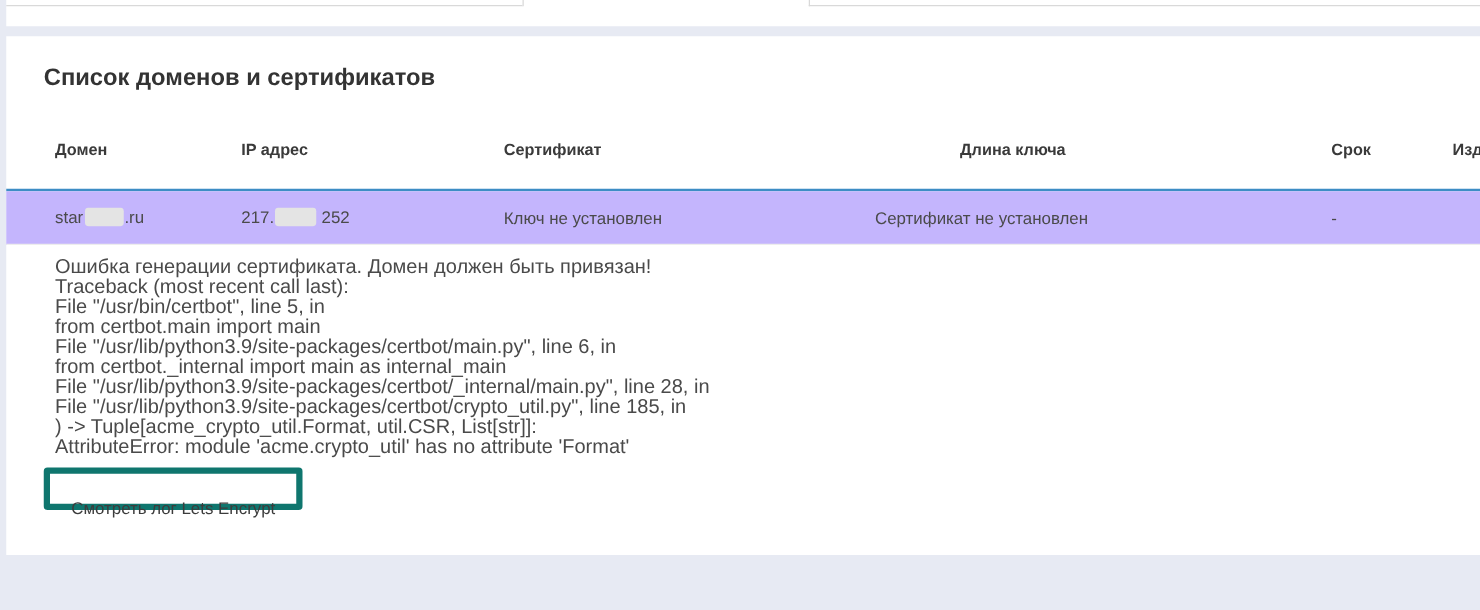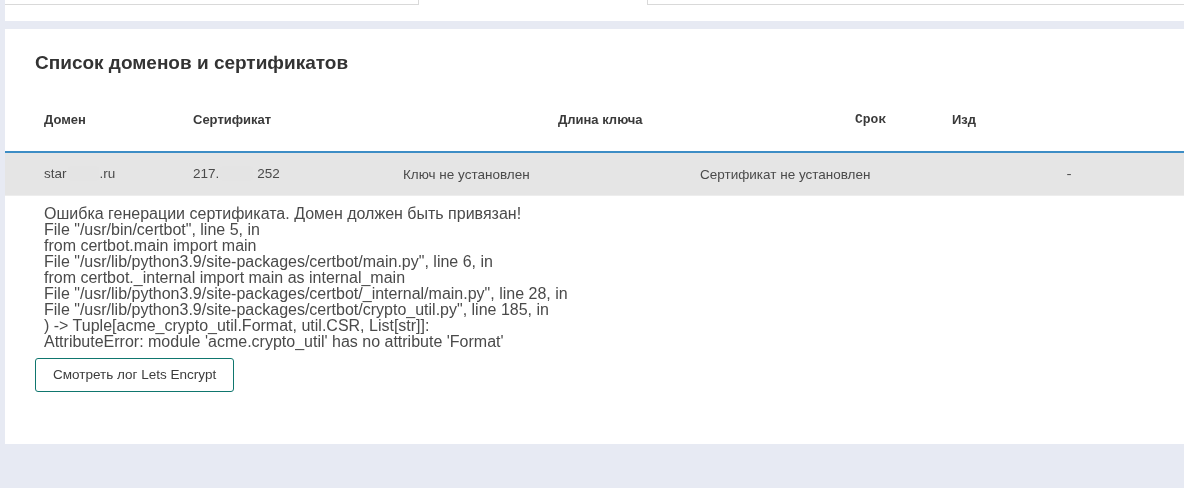--- a/index.html
+++ b/index.html
@@ -51,26 +51,26 @@
   }
   .thead-row .cell {
     font-size: 13px; font-weight: bold; color: #3a3a3a;
     white-space: nowrap; overflow: hidden;
   }
   .cell { padding-left: 9px; flex-shrink: 0; }
   .c1 { width: 149px; margin-left: 30px; }
   .c2 { width: 210px; }
   .c3 { width: 365px; }
   .c4 { width: 297px; }
-  .c5 { width: 97px; font-family: Liberation Mono, monospace; }
+  .c5 { width: 97px; }
   .c6 { flex: 1 1 auto; width: auto; }
   .tbody-row {
     display: flex; align-items: center;
     height: 43px;
-    background: #e5e5e5;
+    background: #c4b5fd;
     border-bottom: 1px solid #ededed;
     font-size: 13.5px; color: #4a4a4a;
   }
   .tbody-row .cell { white-space: nowrap; overflow: hidden; }
   .redacted {
     display: inline-block; vertical-align: middle;
     width: 31px; height: 15px; margin: 0 1px 2px 1px;
     background: #e4e4e4; border-radius: 3px;
   }
   .redacted.ip { width: 33px; margin-right: 4px; }
@@ -79,23 +79,23 @@
   .error-log {
     margin: 10px 0 0 39px;
     font-size: 16px; line-height: 16px; color: #4a4a4a;
   }
 
   
   .log-button {
     display: inline-block;
     margin: 8px 0 0 30px;
     height: 34px; line-height: 32px;
-    padding: 0 17px;
+    padding: 12px 17px;
     background: #ffffff;
-    border: 1px solid #0f766e; border-radius: 3px;
+    border: 5px solid #0f766e; border-radius: 3px;
     font-family: "Liberation Sans", "DejaVu Sans", sans-serif;
     font-size: 13.5px; color: #3c3c3c;
     cursor: pointer;
   }
 </style>
 </head>
 <body>
 
 <div class="tab-strip">
   <div class="tab-underline left"></div>
@@ -107,38 +107,40 @@
   <div class="tab-hit right-region"></div>
 </div>
 
 <div class="main-panel">
 
   <h1 class="page-title">Список доменов и сертификатов</h1>
 
   <div class="domains-table">
     <div class="thead-row">
       <div class="cell c1">Домен</div>
+      <div class="cell c2">IP адрес</div>
       <div class="cell c3">Сертификат</div>
       <div class="cell c4">Длина ключа</div>
       <div class="cell c5">Срок</div>
       <div class="cell c6">Изд</div>
     </div>
 
     <div class="tbody-row">
       <div class="cell c1"><span>star</span><span class="redacted"></span><span>.ru</span></div>
       <div class="cell c2"><span>217.</span><span class="redacted ip"></span><span>252</span></div>
       <div class="cell c4">Ключ не установлен</div>
       <div class="cell c3">Сертификат не установлен</div>
       <div class="cell c5">-</div>
       <div class="cell c6"></div>
     </div>
   </div>
 
   <div class="error-log">
     <div>Ошибка генерации сертификата. Домен должен быть привязан!</div>
+    <div>Traceback (most recent call last):</div>
     <div>File "/usr/bin/certbot", line 5, in</div>
     <div>from certbot.main import main</div>
     <div>File "/usr/lib/python3.9/site-packages/certbot/main.py", line 6, in</div>
     <div>from certbot._internal import main as internal_main</div>
     <div>File "/usr/lib/python3.9/site-packages/certbot/_internal/main.py", line 28, in</div>
     <div>File "/usr/lib/python3.9/site-packages/certbot/crypto_util.py", line 185, in</div>
     <div>) -&gt; Tuple[acme_crypto_util.Format, util.CSR, List[str]]:</div>
     <div>AttributeError: module 'acme.crypto_util' has no attribute 'Format'</div>
   </div>
 

